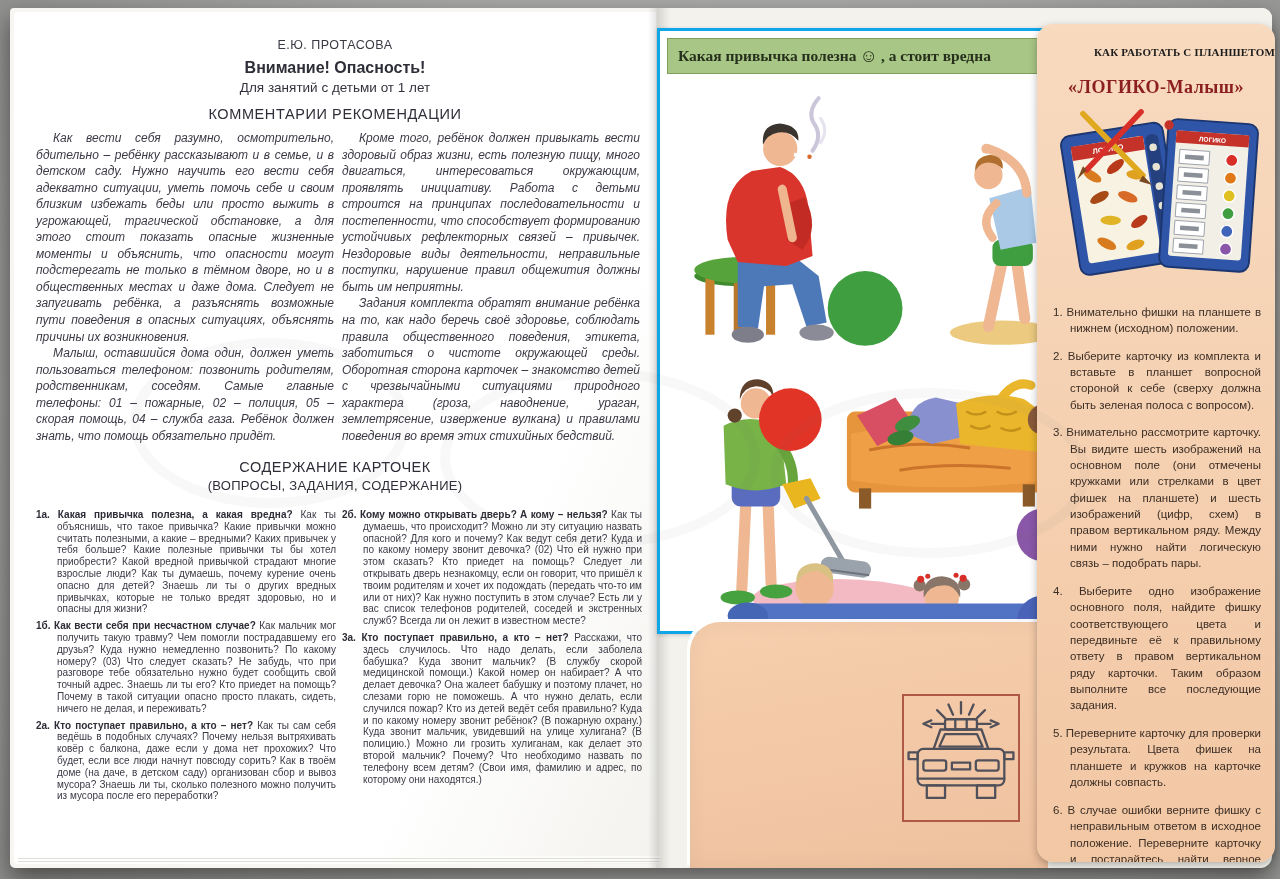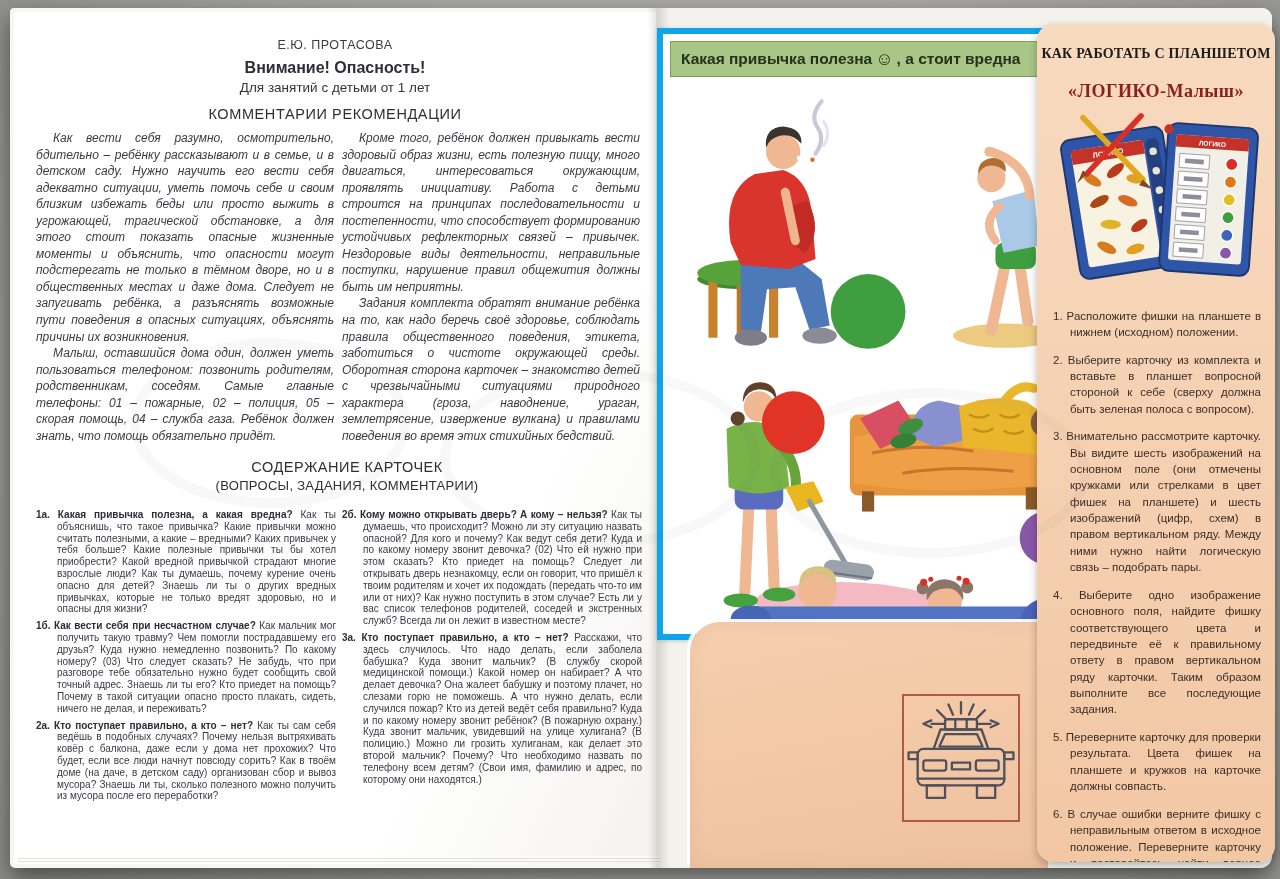--- a/index.html
+++ b/index.html
@@ -30,53 +30,53 @@
   .lp-author{font-size:12.5px;letter-spacing:.5px;color:#3a3a44;}
   .lp-title{font-size:16px;font-weight:bold;margin-top:7px;color:#2e2e38;}
   .lp-subtitle{font-size:13.5px;margin-top:3px;}
   .lp-methods{font-size:14.5px;margin-top:11px;letter-spacing:.6px;color:#2e2e38;}
 
   .col{position:absolute;top:118px;width:298px;text-align:justify;
     font-size:12px;line-height:1.38;color:#3a3a46;font-style:italic;}
   .col.c1{left:22px;} .col.c2{left:328px;}
   .col p{margin:0;text-indent:17px;}
 
-  .contents-head{position:absolute;left:12px;top:447px;width:100%;text-align:center;color:#2e2e38;}
+  .contents-head{position:absolute;left:0;top:447px;width:100%;text-align:center;color:#2e2e38;}
   .ch1{font-size:14.5px;letter-spacing:.5px;}
   .ch2{font-size:13px;margin-top:3px;letter-spacing:.3px;}
 
   .qa-col{position:absolute;top:497px;width:300px;font-size:10px;line-height:1.18;
     color:#3a3a46;text-align:justify;}
   .qa-col.c1{left:22px;} .qa-col.c2{left:328px;}
   .qa{padding-left:21px;text-indent:-21px;margin:0 0 5px 0;}
   .qa .qnum,.qa b{font-weight:bold;color:#2d2d37;}
 
   
   .card{position:absolute;left:647px;top:20px;width:390px;height:600px;background:#fff;
-    border:6px solid #0ea5e9;box-shadow:0 1px 4px rgba(0,0,0,.18);overflow:hidden;}
+    border:3px solid #0ea5e9;box-shadow:0 1px 4px rgba(0,0,0,.18);overflow:hidden;font-family:Liberation Serif, serif;}
   .banner{position:absolute;left:7px;top:7px;right:7px;height:34px;background:#a8c685;
     border:1px solid #7f9f58;display:flex;align-items:center;padding:0 10px;
     font-size:15.5px;font-weight:bold;color:#26301c;white-space:nowrap;overflow:hidden;}
   .smiley{font-size:18px;font-weight:normal;margin:0 3px;color:#26301c;}
   .illus{position:absolute;left:7px;top:47px;right:7px;bottom:6px;}
 
   
   .folder{position:absolute;left:680px;top:614px;width:358px;height:246px;
     background:linear-gradient(170deg,#f6cfae,#efc19e);
     border-radius:30px 8px 0 0;
     box-shadow:-3px -3px 0 rgba(255,255,255,.95), inset 0 0 20px rgba(0,0,0,.05);}
   .police-box{position:absolute;left:212px;top:72px;width:114px;height:124px;
     border:2px solid #b05a46;}
 
   
   .panel{position:absolute;left:1027px;top:16px;width:238px;height:838px;
     background:linear-gradient(180deg,#f8dabf,#f2c7a4);
     border-radius:16px;box-shadow:0 3px 9px rgba(0,0,0,.28);overflow:hidden;}
-  .panel-title{margin-top:22px;text-align:center;font-family:"Liberation Serif",serif;
-    font-weight:bold;color:#1c1c1c;font-size:14px;letter-spacing:.2px;}
+  .panel-title{margin-top:22px;text-align:right;font-family:"Liberation Serif",serif;
+    font-weight:bold;color:#1c1c1c;font-size:11px;letter-spacing:.2px;}
   .panel-title2{text-align:center;font-family:"Liberation Serif",serif;font-weight:bold;
     color:#8b1f1f;font-size:18px;letter-spacing:.5px;margin-top:19px;}
   .tablets{display:block;margin:6px auto 6px;width:206px;height:188px;}
   .plist{padding:0 14px 0 16px;font-size:11.5px;line-height:1.42;color:#3c2e25;text-align:justify;}
   .pitem{padding-left:17px;text-indent:-17px;margin-bottom:4px;}
 </style>
 </head>
 <body>
 
 <div class="book">
@@ -94,21 +94,21 @@
       <p>Как вести себя разумно, осмотрительно, бдительно – ребёнку рассказывают и в семье, и в детском саду. Нужно научить его вести себя адекватно ситуации, уметь помочь себе и своим близким избежать беды или просто выжить в угрожающей, трагической обстановке, а для этого стоит показать опасные жизненные моменты и объяснить, что опасности могут подстерегать не только в тёмном дворе, но и в общественных местах и даже дома. Следует не запугивать ребёнка, а разъяснять возможные пути поведения в опасных ситуациях, объяснять причины их возникновения.</p>
       <p>Малыш, оставшийся дома один, должен уметь пользоваться телефоном: позвонить родителям, родственникам, соседям. Самые главные телефоны: 01 – пожарные, 02 – полиция, 05 – скорая помощь, 04 – служба газа. Ребёнок должен знать, что помощь обязательно придёт.</p>
     </div>
     <div class="col c2">
       <p>Кроме того, ребёнок должен привыкать вести здоровый образ жизни, есть полезную пищу, много двигаться, интересоваться окружающим, проявлять инициативу. Работа с детьми строится на принципах последовательности и постепенности, что способствует формированию устойчивых рефлекторных связей – привычек. Нездоровые виды деятельности, неправильные поступки, нарушение правил общежития должны быть им неприятны.</p>
       <p>Задания комплекта обратят внимание ребёнка на то, как надо беречь своё здоровье, соблюдать правила общественного поведения, этикета, заботиться о чистоте окружающей среды. Оборотная сторона карточек – знакомство детей с чрезвычайными ситуациями природного характера (гроза, наводнение, ураган, землетрясение, извержение вулкана) и правилами поведения во время этих стихийных бедствий.</p>
     </div>
 
     <div class="contents-head">
       <div class="ch1">СОДЕРЖАНИЕ КАРТОЧЕК</div>
-      <div class="ch2">(ВОПРОСЫ, ЗАДАНИЯ, КОММЕНТАРИИ)</div>
+      <div class="ch2">(ВОПРОСЫ, ЗАДАНИЯ, СОДЕРЖАНИЕ)</div>
     </div>
 
     <div class="qa-col c1">
       <p class="qa"><span class="qnum">1а.</span> <b>Какая привычка полезна, а какая вредна?</b> <span>Как ты объяснишь, что такое привычка? Какие привычки можно считать полезными, а какие – вредными? Каких привычек у тебя больше? Какие полезные привычки ты бы хотел приобрести? Какой вредной привычкой страдают многие взрослые люди? Как ты думаешь, почему курение очень опасно для детей? Знаешь ли ты о других вредных привычках, которые не только вредят здоровью, но и опасны для жизни?</span></p>
       <p class="qa"><span class="qnum">1б.</span> <b>Как вести себя при несчастном случае?</b> <span>Как мальчик мог получить такую травму? Чем помогли пострадавшему его друзья? Куда нужно немедленно позвонить? По какому номеру? (03) Что следует сказать? Не забудь, что при разговоре тебе обязательно нужно будет сообщить свой точный адрес. Знаешь ли ты его? Кто приедет на помощь? Почему в такой ситуации опасно просто плакать, сидеть, ничего не делая, и переживать?</span></p>
       <p class="qa"><span class="qnum">2а.</span> <b>Кто поступает правильно, а кто – нет?</b> <span>Как ты сам себя ведёшь в подобных случаях? Почему нельзя вытряхивать ковёр с балкона, даже если у дома нет прохожих? Что будет, если все люди начнут повсюду сорить? Как в твоём доме (на даче, в детском саду) организован сбор и вывоз мусора? Знаешь ли ты, сколько полезного можно получить из мусора после его переработки?</span></p>
     </div>
     <div class="qa-col c2">
       <p class="qa"><span class="qnum">2б.</span> <b>Кому можно открывать дверь? А кому – нельзя?</b> <span>Как ты думаешь, что происходит? Можно ли эту ситуацию назвать опасной? Для кого и почему? Как ведут себя дети? Куда и по какому номеру звонит девочка? (02) Что ей нужно при этом сказать? Кто приедет на помощь? Следует ли открывать дверь незнакомцу, если он говорит, что пришёл к твоим родителям и хочет их подождать (передать что-то им или от них)? Как нужно поступить в этом случае? Есть ли у вас список телефонов родителей, соседей и экстренных служб? Всегда ли он лежит в известном месте?</span></p>
       <p class="qa"><span class="qnum">3а.</span> <b>Кто поступает правильно, а кто – нет?</b> <span>Расскажи, что здесь случилось. Что надо делать, если заболела бабушка? Куда звонит мальчик? (В службу скорой медицинской помощи.) Какой номер он набирает? А что делает девочка? Она жалеет бабушку и поэтому плачет, но слезами горю не поможешь. А что нужно делать, если случился пожар? Кто из детей ведёт себя правильно? Куда и по какому номеру звонит ребёнок? (В пожарную охрану.) Куда звонит мальчик, увидевший на улице хулигана? (В полицию.) Можно ли грозить хулиганам, как делает это второй мальчик? Почему? Что необходимо назвать по телефону всем детям? (Свои имя, фамилию и адрес, по которому они находятся.)</span></p>
@@ -314,21 +314,21 @@
       <g>
         <line x1="32" y1="10" x2="96" y2="76" stroke="#e0a81e" stroke-width="6" stroke-linecap="round"></line>
         <path d="M96,76 L106,86 L92,82 Z" fill="#7a4a22"></path>
         <line x1="94" y1="8" x2="36" y2="70" stroke="#d83028" stroke-width="6" stroke-linecap="round"></line>
         <path d="M36,70 L26,80 L32,66 Z" fill="#7a4a22"></path>
         <circle cx="124" cy="22" r="5" fill="#c5322a"></circle>
       </g>
     </svg>
 
     <div class="plist">
-      <p class="pitem"><span>1.</span> <span>Расположите фишки на планшете в нижнем (исходном) положении.</span></p>
+      <p class="pitem"><span>1.</span> <span>Внимательно фишки на планшете в нижнем (исходном) положении.</span></p>
       <p class="pitem"><span>2.</span> <span>Выберите карточку из комплекта и вставьте в планшет вопросной стороной к себе (сверху должна быть зеленая полоса с вопросом).</span></p>
       <p class="pitem"><span>3.</span> <span>Внимательно рассмотрите карточку. Вы видите шесть изображений на основном поле (они отмечены кружками или стрелками в цвет фишек на планшете) и шесть изображений (цифр, схем) в правом вертикальном ряду. Между ними нужно найти логическую связь – подобрать пары.</span></p>
       <p class="pitem"><span>4.</span> <span>Выберите одно изображение основного поля, найдите фишку соответствующего цвета и передвиньте её к правильному ответу в правом вертикальном ряду карточки. Таким образом выполните все последующие задания.</span></p>
       <p class="pitem"><span>5.</span> <span>Переверните карточку для проверки результата. Цвета фишек на планшете и кружков на карточке должны совпасть.</span></p>
       <p class="pitem"><span>6.</span> <span>В случае ошибки верните фишку с неправильным ответом в исходное положение. Переверните карточку и постарайтесь найти верное решение.</span></p>
 
     </div>
   </div>
 
   <div class="wm wm1"></div>

